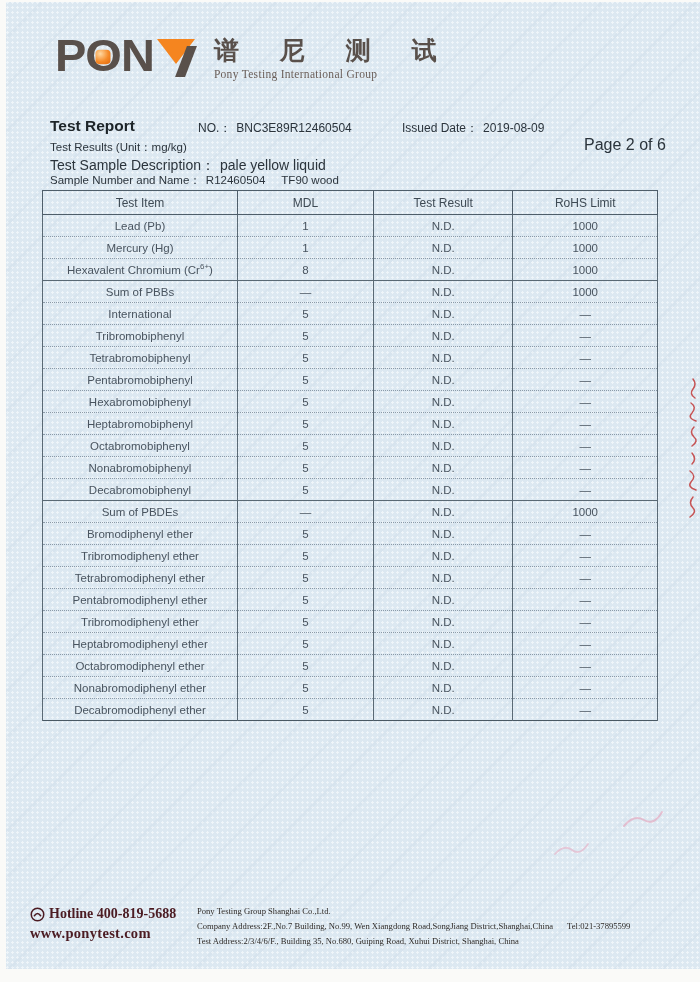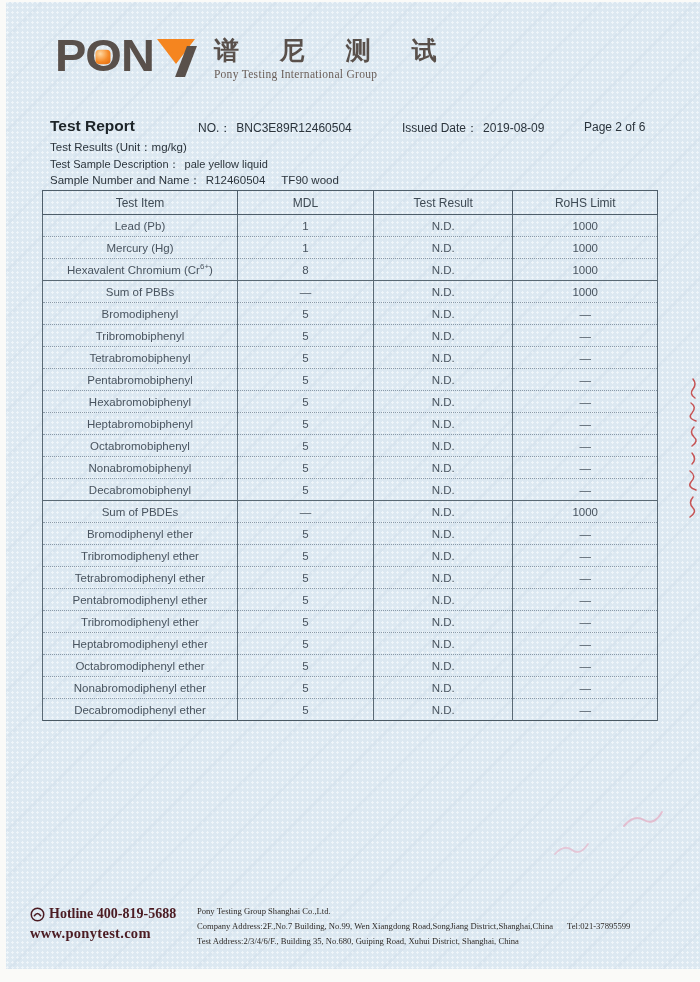--- a/index.html
+++ b/index.html
@@ -36,23 +36,23 @@
   .pony-y .stem{position:absolute;left:27px;top:12px;width:10px;height:31px;background:#59504b;transform:skewX(-21deg);}
   .cn-block{margin-left:18px;padding-top:2px;}
   .cn-name{font-size:25px;font-weight:bold;color:#59504b;letter-spacing:17px;line-height:28px;white-space:nowrap;}
   .en-sub{font-family:"Liberation Serif","DejaVu Serif",serif;font-size:11.5px;color:#6a5e59;margin-top:4px;letter-spacing:.3px;}
 
   
   .rpt{position:absolute;left:0;top:0;width:100%;color:#2b343c;z-index:2;}
   .rpt-title{position:absolute;left:50px;top:117px;font-size:15.5px;font-weight:bold;color:#1d2428;}
   .rpt-no{position:absolute;left:198px;top:120px;font-size:12px;}
   .rpt-issued{position:absolute;left:402px;top:120px;font-size:12px;}
-  .rpt-page{position:absolute;left:584px;top:120px;font-size:12px;text-align:center;}
+  .rpt-page{position:absolute;left:584px;top:136px;font-size:16px;text-align:center;}
   .rpt-line1{position:absolute;left:50px;top:140px;font-size:11.5px;}
-  .rpt-line2{position:absolute;left:50px;top:157px;font-size:11px;}
+  .rpt-line2{position:absolute;left:50px;top:157px;font-size:14px;}
   .rpt-line3{position:absolute;left:50px;top:173px;font-size:11.5px;}
   .gap-l{margin-left:5px;}
   .gap-xl{margin-left:16px;}
 
   
   .tbl{position:absolute;left:42px;top:190px;width:616px;border-collapse:collapse;table-layout:fixed;z-index:2;}
   .tbl th{
     height:23px;font-size:12px;font-weight:normal;color:#3e4a54;
     border:1px solid #4f5e6a;border-bottom:1px solid #4f5e6a;padding:0;text-align:center;
   }
@@ -145,21 +145,21 @@
           <td>N.D.</td>
           <td>1000</td>
         </tr>
         <tr class="section-start">
           <td>Sum of PBBs</td>
           <td>—</td>
           <td>N.D.</td>
           <td>1000</td>
         </tr>
         <tr>
-          <td>Bromodiphenyl</td>
+          <td>International</td>
           <td>5</td>
           <td>N.D.</td>
           <td>—</td>
         </tr>
         <tr>
           <td>Tribromobiphenyl</td>
           <td>5</td>
           <td>N.D.</td>
           <td>—</td>
         </tr>

